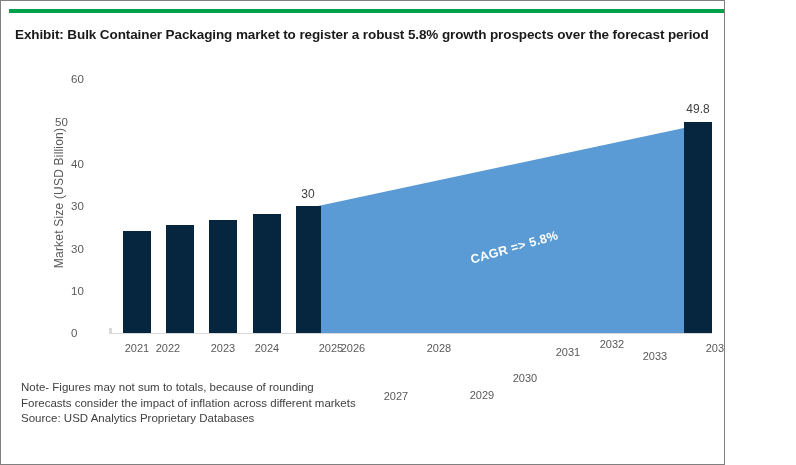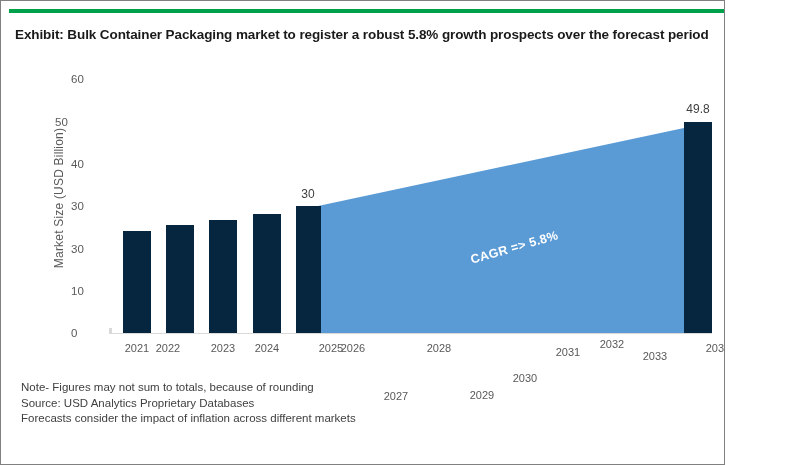--- a/index.html
+++ b/index.html
@@ -183,17 +183,17 @@
     <div class="x-tick-label" style="left:494px; top:341px;margin-top:30px;">2030</div>
     <div class="x-tick-label" style="left:537px; top:345px;">2031</div>
     <div class="x-tick-label" style="left:581px; top:337px;">2032</div>
     <div class="x-tick-label" style="left:624px; top:341px;margin-top:8px;">2033</div>
     <div class="x-tick-label" style="left:667px; top:341px;margin-left:20px;">2034</div>
 
   </div>
 
   <div id="footnotes">
     <div>Note- Figures may not sum to totals, because of rounding</div>
+    <div>Forecasts consider the impact of inflation across different markets</div>
     <div>Source: USD Analytics Proprietary Databases</div>
-    <div>Forecasts consider the impact of inflation across different markets</div>
   </div>
 
 </div>
 
 </body></html>

